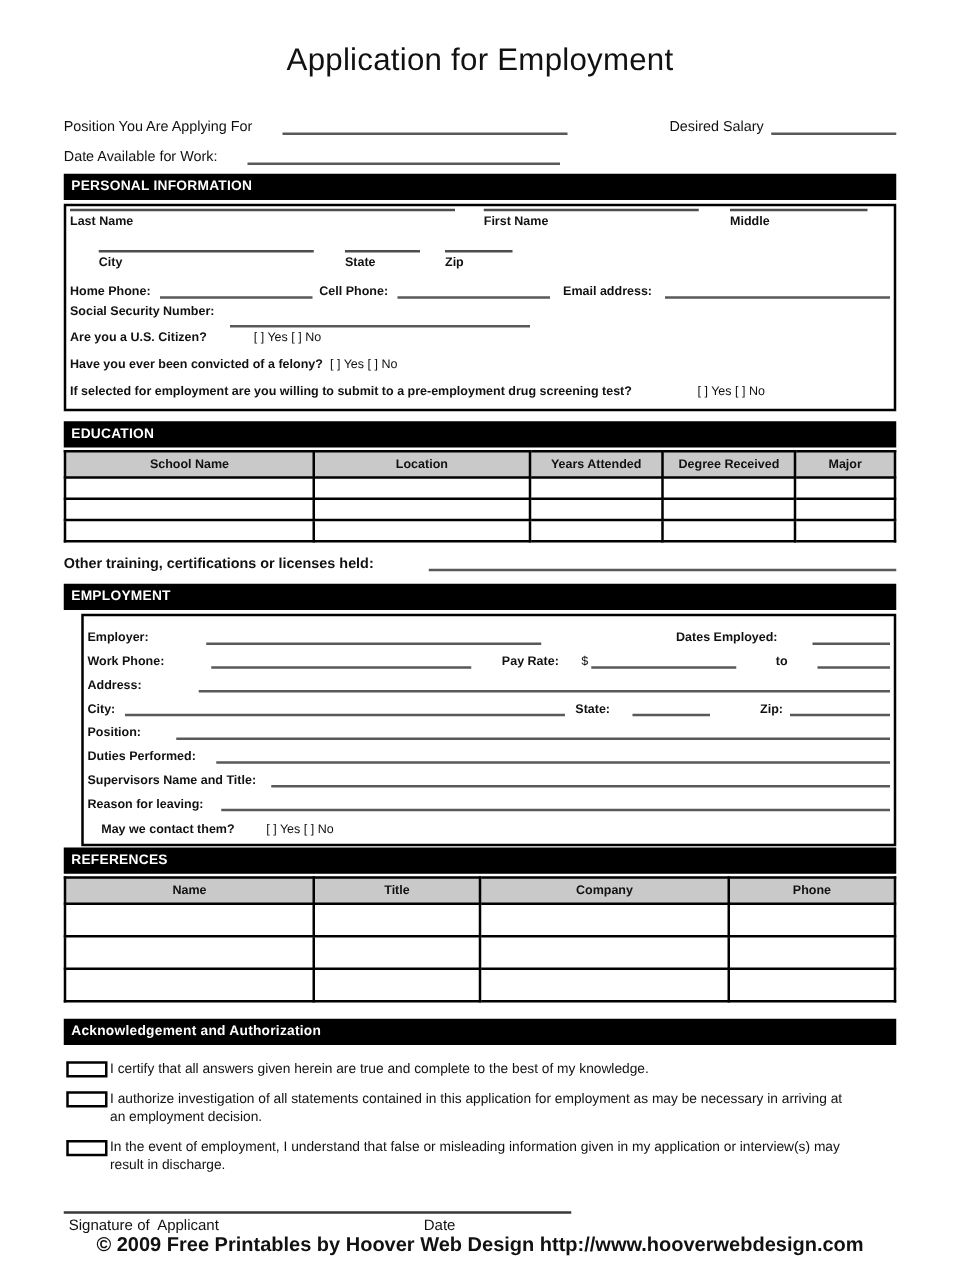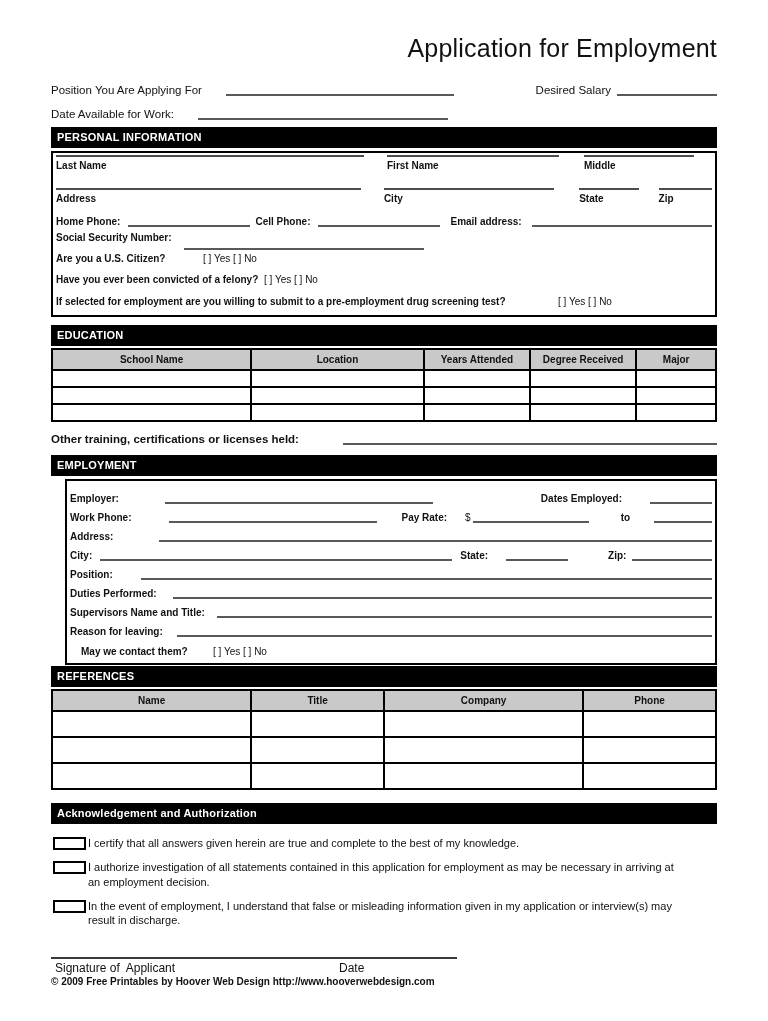--- a/index.html
+++ b/index.html
@@ -6,21 +6,21 @@
     --bar-bg:#000000; --bar-text:#ffffff;
     --table-header-bg:#c9c9c9; --line-color:#595959; --ink:#111111;
   }
   *{box-sizing:border-box; margin:0; padding:0;}
   html,body{background:#ffffff;}
   body{
     width:768px; height:1021px; overflow:hidden;
     font-family:"Liberation Sans", sans-serif; color:var(--ink);
   }
   .page{padding:34px 51px 0 51px; width:768px;}
-  .title{font-size:25px; font-weight:400; text-align:right; margin-bottom:20px; letter-spacing:.2px;}
+  .title{font-size:25px; font-weight:400; text-align:center; margin-bottom:32px; letter-spacing:.2px;}
 
   
   .toprow{display:flex; align-items:flex-end; font-size:11.5px; margin-bottom:11px;}
   .ul{display:inline-block; border-bottom:2px solid var(--line-color); height:13px;}
   .toprow .lbl{white-space:nowrap;}
 
   
   .bar{
     background:var(--bar-bg); color:var(--bar-text);
     font-weight:bold; font-size:11px; padding:4px 6px 5px 6px;
@@ -59,21 +59,21 @@
   .ack-item{display:flex; align-items:flex-start; margin-top:10px; padding-left:2px;}
   .ckbox{width:33px; height:13px; border:2px solid #000; flex:none; margin-top:1px;}
   .ack-text{font-size:11px; line-height:1.3; margin-left:2px; padding-right:40px;}
 
   
   .sig{margin-top:30px; width:406px; position:relative;}
   .sigline{border-top:2px solid #3a3a3a; height:0;}
   .sigrow{position:relative; font-size:12px; padding-top:0; height:16px;}
   .sigrow .sig-lbl{white-space:pre; position:absolute; left:4px; top:2px;}
   .sigrow .date-lbl{position:absolute; left:288px; top:2px;}
-  .copyright{font-size:10px; font-weight:bold; margin-top:1px;}
+  .copyright{font-size:16px; font-weight:bold; text-align:center; margin-top:1px;}
 </style>
 </head>
 <body>
 
 <div class="page">
 
   <h1 class="title">Application for Employment</h1>
 
   <div class="toprow">
     <span class="lbl">Position You Are Applying For</span>
@@ -99,24 +99,20 @@
         <div class="line"></div>
         <div class="flabel">First Name</div>
       </div>
       <div class="fld" style="width:110px; margin-left:25px;">
         <div class="line"></div>
         <div class="flabel">Middle</div>
       </div>
     </div>
 
     <div class="fldrow" style="margin-top:17px;">
-      <div class="fld" style="width:308px;">
-        <div class="line"></div>
-        <div class="flabel">Address</div>
-      </div>
       <div class="fld" style="width:172px; margin-left:23px;">
         <div class="line"></div>
         <div class="flabel">City</div>
       </div>
       <div class="fld" style="width:60px; margin-left:25px;">
         <div class="line"></div>
         <div class="flabel">State</div>
       </div>
       <div class="fld" style="width:54px; margin-left:20px;">
         <div class="line"></div>

